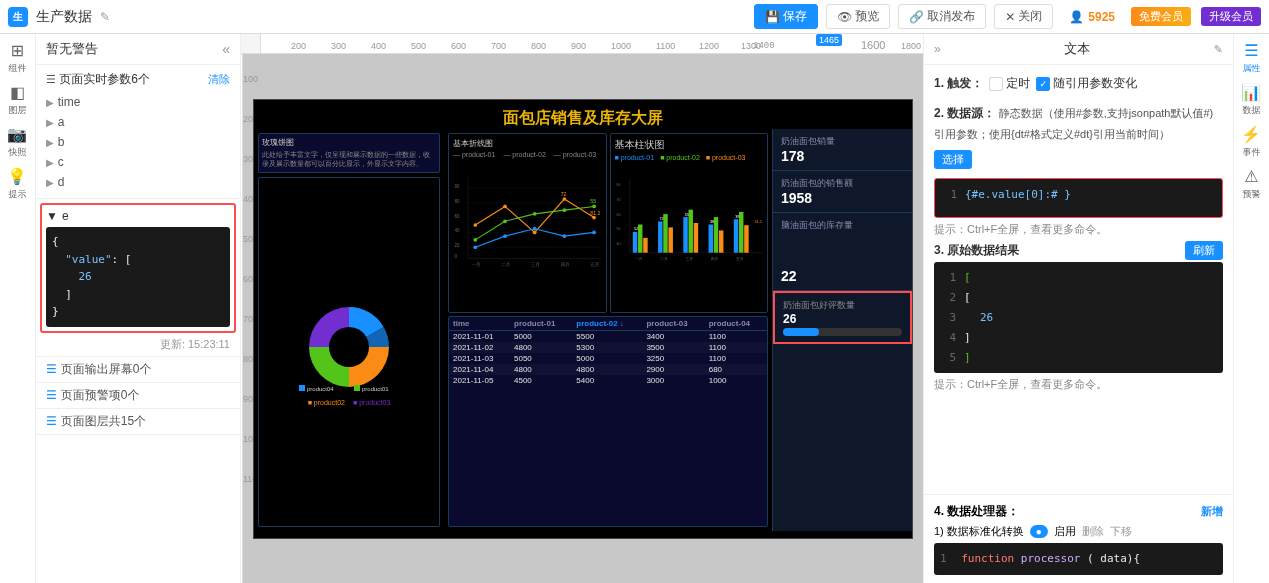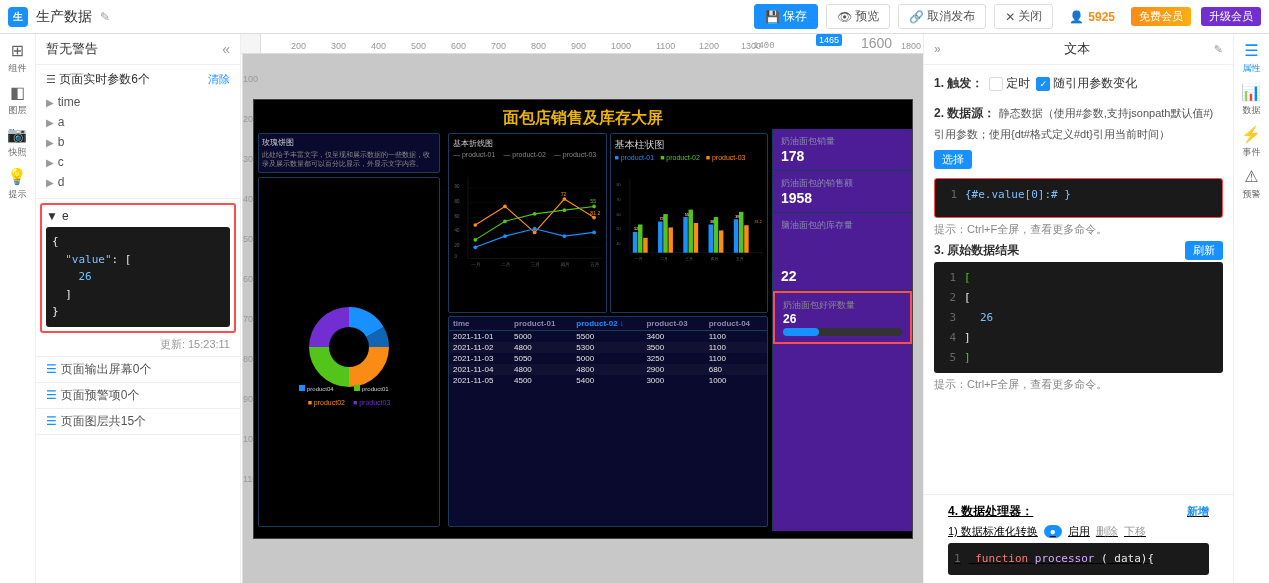--- a/index.html
+++ b/index.html
@@ -67,21 +67,21 @@
     }
 
     
     .dashboard {
       width: 660px; height: 440px; background:#000; position:relative;
       border:1px solid #444; overflow:hidden;
     }
     .dashboard-title { color:#eab308; font-size:16px; text-align:center; padding-top:8px; font-weight:bold; }
 
     
-    .stats-panel { width:140px; background:#4c1d95; display:flex; flex-direction:column; gap:0; border-left:1px solid #1a3a5c; }
+    .stats-panel { width:140px; background:#0f172a; display:flex; flex-direction:column; gap:0; border-left:1px solid #1a3a5c; }
     .stat-item { padding:6px 8px; border-bottom:1px solid #1a3a5c; }
     .stat-label { color:#8888aa; font-size:9px; }
     .stat-value { color:#fff; font-size:18px; font-weight:bold; }
     .stat-progress { height:8px; background:#333; border-radius:4px; margin-top:2px; }
     .stat-progress-bar { height:100%; background:#1890ff; border-radius:4px; }
 
     
     .dash-table { background:#0a0a2e; font-size:8px; color:#ccc; width:100%; }
     .dash-table th { color:#8888aa; text-align:left; padding:2px 4px; border-bottom:1px solid #1a3a5c; }
     .dash-table td { padding:1px 4px; color:#e0e0e0; }
@@ -114,21 +114,21 @@
     .code-expr { color:#79c0ff; }
 
     .hint-text { color:#888; font-size:11px; margin:4px 0; }
     .section-head { display:flex; align-items:center; justify-content:space-between; margin-bottom:2px; }
     .section-head b { font-weight:600; }
     .btn-refresh { background:#1890ff; color:#fff; border:none; border-radius:3px; padding:2px 8px; cursor:pointer; font-size:11px; }
     .result-box { background:#1a1a1a; color:#e8e8e8; font-family:monospace; font-size:11px; padding:6px; border-radius:3px; min-height:80px; line-height:1.8; }
     .result-line { display:flex; }
     .result-bracket { color:#e8e8e8; }
     .result-num { color:#79c0ff; }
-    .processor-section { border-top:1px solid #eee; padding:8px 24px;text-decoration:underline; }
+    .processor-section { border-top:1px solid #eee; padding:8px 10px; }
     .processor-head { display:flex; align-items:center; justify-content:space-between; margin-bottom:4px; font-size:12px; font-weight:600; }
     .btn-new { color:#1890ff; cursor:pointer; font-size:11px; }
     .toggle-on { background:#1890ff; color:#fff; border-radius:10px; padding:1px 6px; font-size:10px; cursor:pointer; }
     .btn-del { color:#999; cursor:pointer; font-size:11px; }
     .btn-move { color:#999; cursor:pointer; font-size:11px; }
     .processor-code { background:#1a1a1a; color:#e8e8e8; font-family:monospace; font-size:11px; padding:6px; border-radius:3px; min-height:30px; line-height:1.8; }
     .code-kw { color:#ff7b72; }
     .code-fn { color:#d2a8ff; }
     .code-plain { color:#e8e8e8; }
 
@@ -267,21 +267,21 @@
         <span style="position:absolute;left:210px;bottom:2px;font-size:9px;color:#999;">600</span>
         <span style="position:absolute;left:250px;bottom:2px;font-size:9px;color:#999;">700</span>
         <span style="position:absolute;left:290px;bottom:2px;font-size:9px;color:#999;">800</span>
         <span style="position:absolute;left:330px;bottom:2px;font-size:9px;color:#999;">900</span>
         <span style="position:absolute;left:370px;bottom:2px;font-size:9px;color:#999;">1000</span>
         <span style="position:absolute;left:415px;bottom:2px;font-size:9px;color:#999;">1100</span>
         <span style="position:absolute;left:458px;bottom:2px;font-size:9px;color:#999;">1200</span>
         <span style="position:absolute;left:500px;bottom:2px;font-size:9px;color:#999;">1300</span>
         <span style="position:absolute;left:512px;bottom:2px;font-size:9px;color:#999;font-family:Liberation Mono, monospace;">1400</span>
         <span style="position:absolute;left:575px;top:0px;font-size:9px;color:#fff;background:#1890ff;padding:1px 3px;border-radius:2px;">1465</span>
-        <span style="position:absolute;left:620px;bottom:2px;font-size:14px;color:#999;">1600</span>
+        <span style="position:absolute;left:620px;bottom:2px;font-size:11px;color:#999;">1600</span>
         <span style="position:absolute;left:660px;bottom:2px;font-size:9px;color:#999;">1800</span>
       </div>
     </div>
 
     <div style="display:flex;flex:1;overflow:hidden;">
 
       <div style="width:20px;background:#fff;border-right:1px solid #ddd;position:relative;font-size:9px;color:#999;writing-mode:vertical-lr;">
         <div style="position:absolute;top:20px;left:2px;font-size:9px;writing-mode:horizontal-tb;color:#999;">100</div>
         <div style="position:absolute;top:60px;left:2px;font-size:9px;writing-mode:horizontal-tb;color:#999;">200</div>
         <div style="position:absolute;top:100px;left:2px;font-size:9px;writing-mode:horizontal-tb;color:#999;">300</div>

